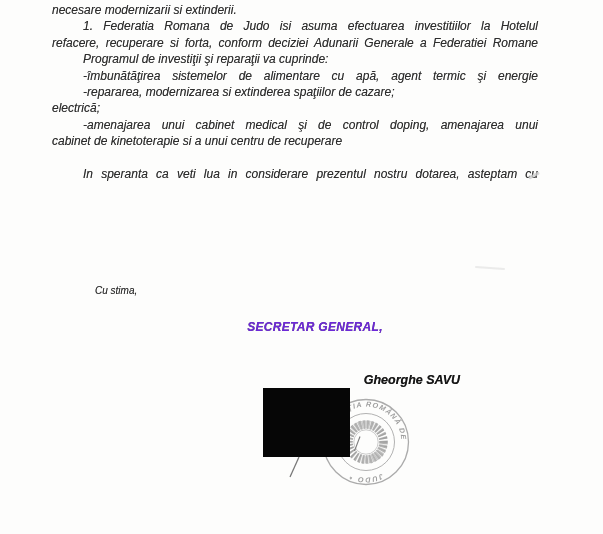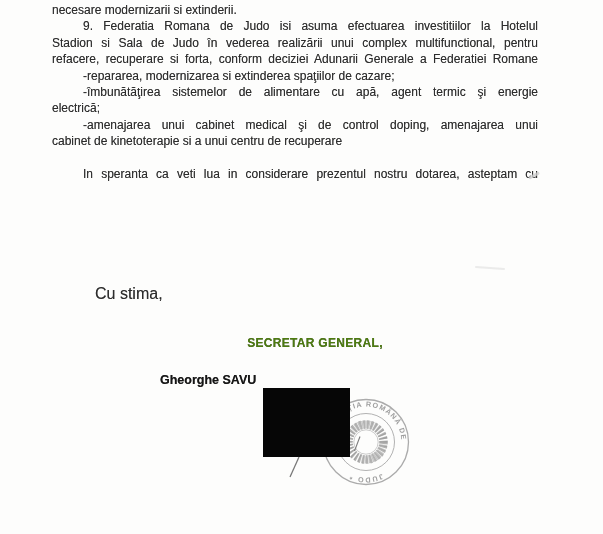--- a/index.html
+++ b/index.html
@@ -1,44 +1,44 @@
 <!DOCTYPE html>
 <html><head>
 <meta charset="utf-8">
 <style>
   html,body { margin:0; padding:0; background:#ffffff; }
   .page {
     position:relative; width:603px; height:534px; overflow:hidden;
     background:#fdfdfc;
     font-family:"Liberation Sans","DejaVu Sans",sans-serif;
     color:#2d2d2d;
+    font-style:italic;
   }
   .textblock {
     position:absolute; left:52px; top:2px; width:486px;
     font-size:12px; line-height:16.4px;
     text-shadow:0 0 .5px rgba(45,45,45,.55);
   }
   .line { min-height:16.4px; }
   .l    { text-align:left; white-space:nowrap; }
   .lind { text-align:left; text-indent:31px; white-space:nowrap; }
   .j    { text-align:justify; text-align-last:justify; word-spacing:-0.4px; }
   .jind { text-align:justify; text-align-last:justify; text-indent:31px; word-spacing:-0.4px; }
   .sp   { height:16.4px; }
   .closing {
     position:absolute; left:95px; top:285px;
-    font-size:16px; text-shadow:0 0 .5px rgba(45,45,45,.55);
+    font-size:10px; text-shadow:0 0 .5px rgba(45,45,45,.55);
   }
   .sec-title {
     position:absolute; left:165px; top:320px; width:300px; text-align:center;
-    font-size:12px; font-weight:bold; letter-spacing:.3px; color:#4d7c0f;
+    font-size:12px; font-weight:bold; letter-spacing:.3px; color:#6d28d9;
     text-shadow:0 0 .6px rgba(20,20,20,.7);
-    margin-top:16px;
   }
   .sec-name {
-    position:absolute; left:160px; top:373px; width:300px; text-align:left;
+    position:absolute; left:160px; top:373px; width:300px; text-align:right;
     font-size:12.5px; font-weight:bold; color:#161616;
     text-shadow:0 0 .6px rgba(20,20,20,.7);
   }
   .stamp { position:absolute; left:306px; top:382px; width:120px; height:120px; }
   .redaction {
     position:absolute; left:263px; top:388px; width:87px; height:69px;
     background:#060606;
   }
   .sig-stroke { position:absolute; left:284px; top:452px; width:24px; height:32px; }
   .smudge {
@@ -50,25 +50,25 @@
     background:#e3e3e3; border-radius:2px; transform:rotate(4deg); opacity:.7;
   }
 </style>
 </head>
 <body>
 
 <div class="page">
 
   <div class="textblock" id="letter-body">
       <div class="line l">necesare modernizarii si extinderii.</div>
-      <div class="line jind">9. Federatia Romana de Judo isi asuma efectuarea investitiilor la Hotelul</div>
-      <div class="line j">Stadion si Sala de Judo în vederea realizării unui complex multifunctional, pentru</div>
+      <div class="line jind">1. Federatia Romana de Judo isi asuma efectuarea investitiilor la Hotelul</div>
       <div class="line j">refacere, recuperare si forta, conform deciziei Adunarii Generale a Federatiei Romane</div>
+      <div class="line lind">Programul de investiţii şi reparaţii va cuprinde:</div>
+      <div class="line jind">-îmbunătăţirea sistemelor de alimentare cu apă, agent termic şi energie</div>
       <div class="line lind">-repararea, modernizarea si extinderea spaţiilor de cazare;</div>
-      <div class="line jind">-îmbunătăţirea sistemelor de alimentare cu apă, agent termic şi energie</div>
       <div class="line l">electrică;</div>
       <div class="line jind">-amenajarea unui cabinet medical şi de control doping, amenajarea unui</div>
       <div class="line l">cabinet de kinetoterapie si a unui centru de recuperare</div>
       <div class="line sp"></div>
       <div class="line jind">In speranta ca veti lua in considerare prezentul nostru dotarea, asteptam cu</div>
     </div>
 
   <div class="closing">Cu stima,</div>
 
   <div class="sec-title">SECRETAR GENERAL,</div>

